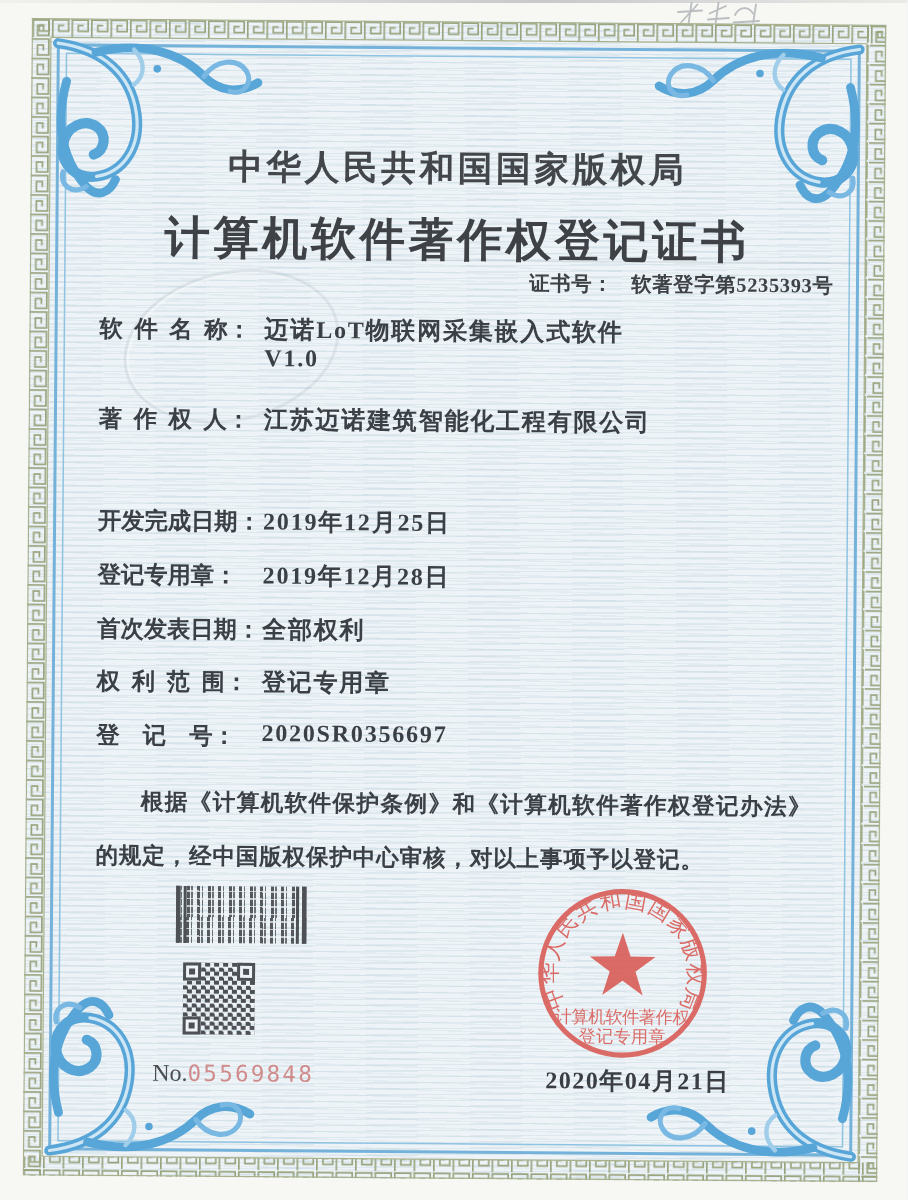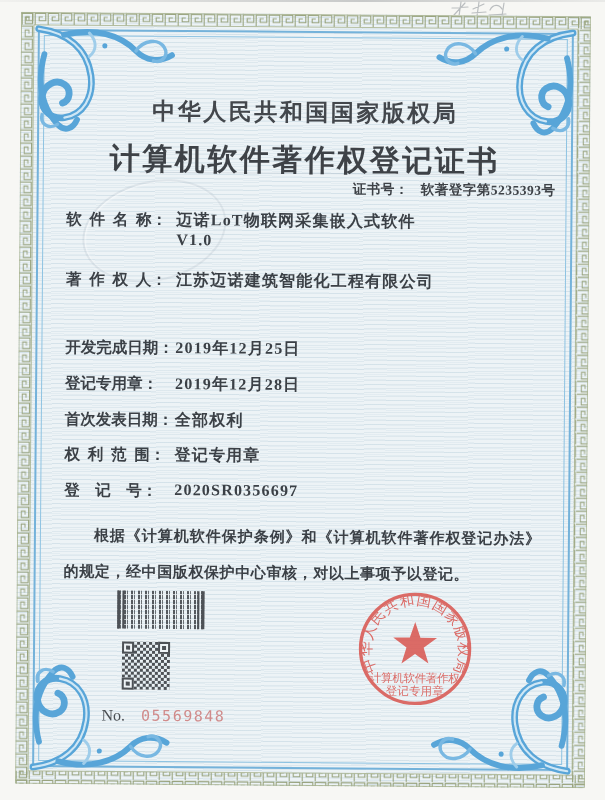--- a/index.html
+++ b/index.html
@@ -61,21 +61,21 @@
       repeating-linear-gradient(90deg, rgba(77,81,86,.95) 0 2px, rgba(0,0,0,0) 2px 3px, rgba(77,81,86,.8) 3px 4px, rgba(0,0,0,0) 4px 7px);
   }
   .qr{position:absolute;left:106px;top:629px;width:48px;height:48px;
     background:repeating-conic-gradient(#4d5156 0% 25%, rgba(0,0,0,0) 25% 50%) 0 0/6px 6px;}
   .qr-finder{position:absolute;width:12px;height:12px;border:2px solid #4d5156;background:#eef3f6;box-sizing:border-box;}
   .qf-tl{left:0;top:0;} .qf-tr{right:0;top:0;} .qf-bl{left:0;bottom:0;}
   .qr-dot{position:absolute;left:2px;top:2px;width:4px;height:4px;background:#4d5156;}
 
   .serial{position:absolute;left:86px;top:694px;font-size:16px;color:#4a4e52;}
   .serial .num{font-family:"DejaVu Sans Mono","Liberation Mono",monospace;
-    font-size:15px;color:#d08b8b;letter-spacing:1.5px;margin-left:16px;}
+    font-size:15px;color:#d08b8b;letter-spacing:1.5px;margin-left:0;}
 
   .seal{position:absolute;left:340px;top:575px;width:118px;height:118px;opacity:.85;}
   .issue-date{position:absolute;left:348px;top:696px;font-size:16px;font-weight:700;
     color:#3a3e44;letter-spacing:1px;}
 
   .scribble{position:absolute;left:446px;top:0;width:64px;height:18px;opacity:.55;}
 </style>
 </head>
 <body>
 
@@ -196,15 +196,16 @@
         <path id="sealArc" d="M20.9,81 A44,44 0 1 1 97.1,81" fill="none"></path>
         <text font-size="14.5">
           <textPath href="#sealArc" startOffset="0" textLength="184" lengthAdjust="spacing-and-glyphs">中华人民共和国国家版权局</textPath>
         </text>
         <polygon points="59,32 64.3,47.7 80.9,47.9 67.6,57.8 72.5,73.6 59,64 45.5,73.6 50.4,57.8 37.1,47.9 53.7,47.7"></polygon>
         <text x="59" y="92" font-size="11.5" text-anchor="middle" textLength="90" lengthAdjust="spacing-and-glyphs">计算机软件著作权</text>
         <text x="59" y="105" font-size="11.5" text-anchor="middle" textLength="58" lengthAdjust="spacing-and-glyphs">登记专用章</text>
       </g>
     </svg>
 
+    <div class="issue-date">2020年04月21日</div>
 
   </div>
 </div>
 
 </body></html>

